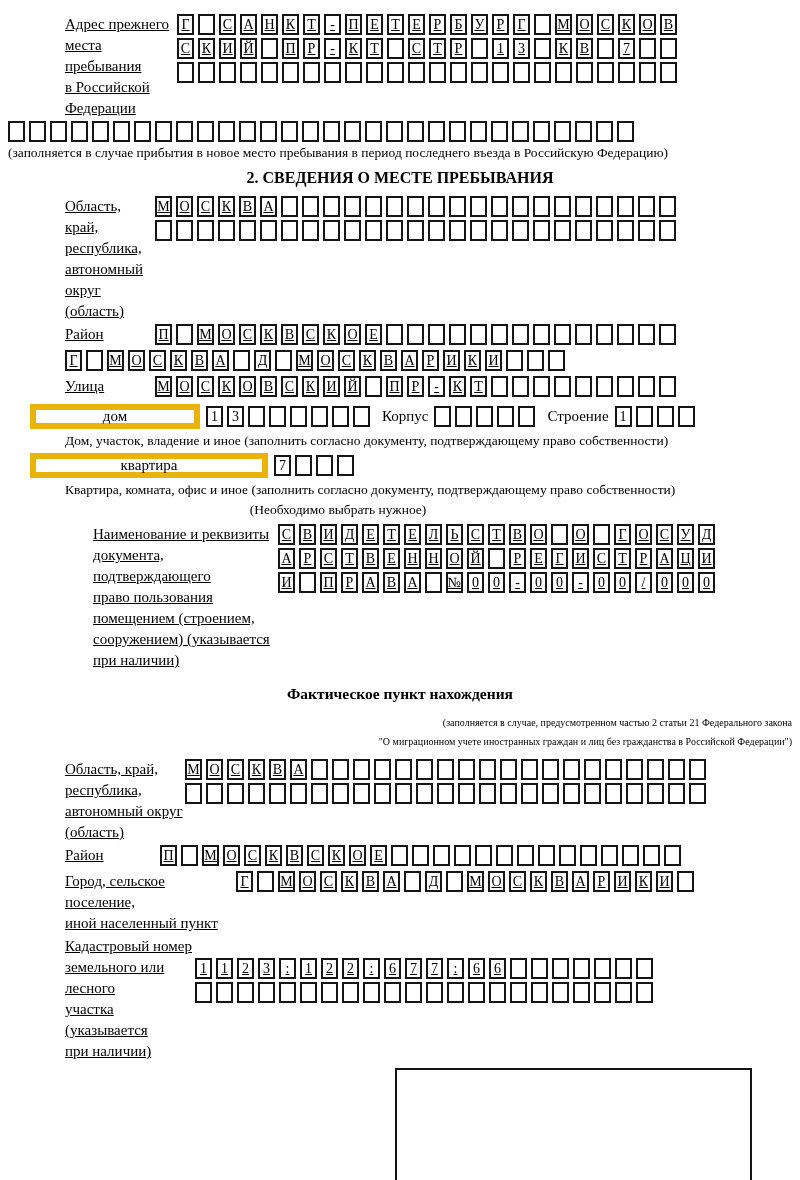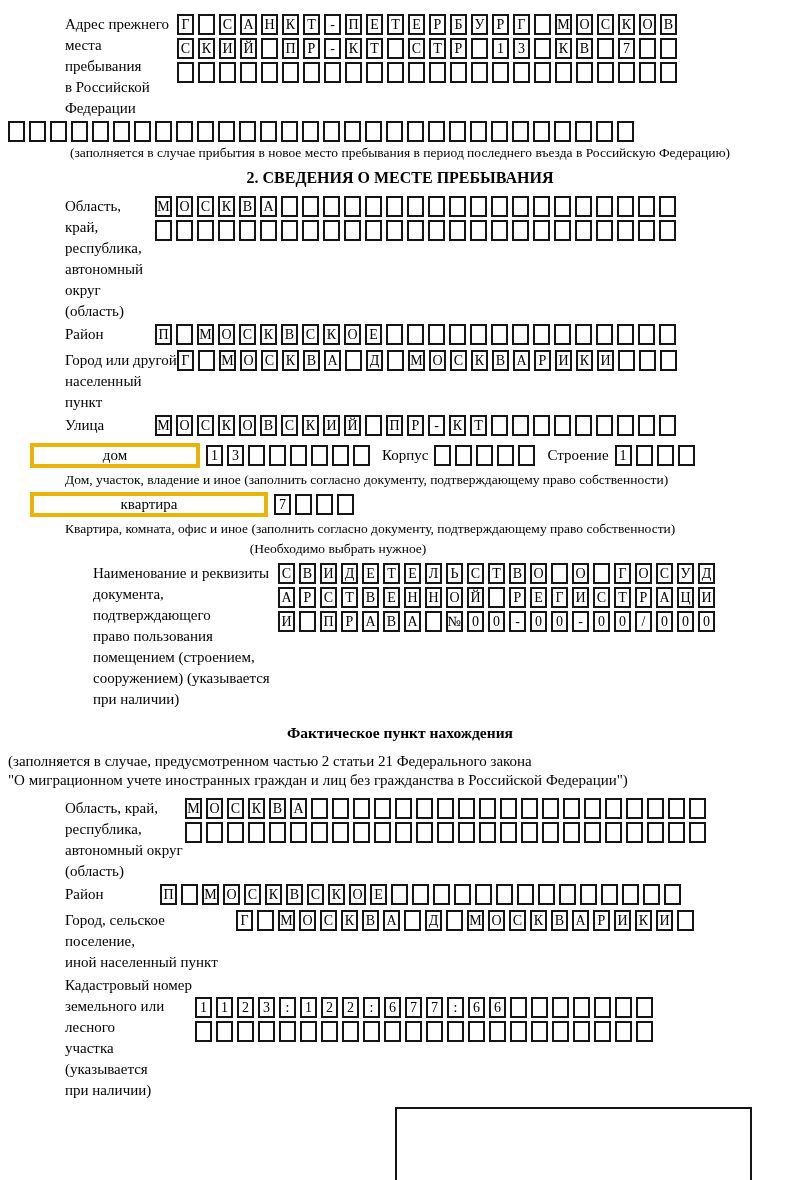--- a/index.html
+++ b/index.html
@@ -8,60 +8,60 @@
     width:800px; height:1180px;
     font-family:"Liberation Serif", serif;
     color:#000; overflow:hidden;
   }
   .page { width:800px; height:1180px; padding:14px 8px 0 8px; }
 
   .header-note {
     text-align:right; padding-right:56px; font-size:15px; margin-bottom:24px;
   }
 
-  .block { display:flex; align-items:flex-start; margin-left:57px; margin-bottom:2px; }
+  .block { display:flex; align-items:flex-start; margin-left:57px; margin-bottom:2px;text-decoration:underline; }
   .label { font-size:15px; line-height:21px; white-space:pre-line; flex:none; }
   .w112 { width:112px; } .w90 { width:90px; } .w120 { width:120px; }
   .w95 { width:95px; } .w171 { width:171px; } .w185 { width:185px;margin-left:28px; } .w130 { width:130px; }
 
   .rows { flex:1; }
   .cellrow { display:flex; margin-bottom:3px; }
   .cell {
     width:17px; height:21px; flex:none;
     border:2px solid #151515; margin-right:4px; background:#fff;
     display:flex; align-items:center; justify-content:center;
     font-size:14px; line-height:1;
   }
   .fullrow { margin-left:0; margin-bottom:2px; }
 
   .caption { font-size:13.5px; line-height:17px; }
-  .cap-center { text-align:center; }
+  .cap-center { text-align:left; }
   .cap-indent { margin-left:57px; margin-bottom:3px; }
 
   .section-title { text-align:center; font-weight:bold; font-size:16px; margin:8px 0 9px 0;font-family:Liberation Serif, serif; }
   .sub-title { text-align:center; font-weight:bold; font-size:15.5px; margin:14px 0 10px 0; }
 
   .house-row { display:flex; align-items:center; margin:4px 0 3px 22px; }
   .longbox {
-    border:4px solid #eab308; height:25px; width:170px; flex:none;
+    border:6px solid #eab308; height:25px; width:170px; flex:none;
     display:flex; align-items:center; justify-content:center; font-size:15px;
     margin-right:6px;
   }
   .longbox.wide { width:238px; }
   .inline-label { font-size:15px; margin:0 6px 0 8px; }
 
   .stay-row { display:flex; align-items:center; margin:8px 0 2px 57px; font-size:15px; }
   .checkbox {
     width:21px; height:23px; border:2px solid #151515; flex:none;
     display:flex; align-items:center; justify-content:center; font-size:15px;
     margin:0 14px 0 10px;
   }
   .stay-note { margin-left:140px; width:380px; text-align:center; margin-bottom:6px; }
 
-  .fact-notes { text-align:left; font-size:15px; line-height:19px; margin-bottom:8px; }
+  .fact-notes { text-align:right; font-size:10px; line-height:19px; margin-bottom:8px; }
 
   .stamp-wrap { margin-top:6px; }
   .stamp-box {
     margin-left:387px; width:357px; height:175px; border:2px solid #151515; background:#fff;
   }
   .mb6 { margin-bottom:6px; }
 </style>
 </head>
 <body>
 
@@ -280,22 +280,20 @@
           <span class="cell"></span>
           <span class="cell"></span>
           <span class="cell"></span>
           <span class="cell"></span>
           <span class="cell"></span>
         </div>
       </div>
   </div>
 
   <div class="block">
-    <div class="label w112">Город или другой
-населенный пункт</div>
     <div class="rows">
         <div class="cellrow">
           <span class="cell">Г</span>
           <span class="cell"></span>
           <span class="cell">М</span>
           <span class="cell">О</span>
           <span class="cell">С</span>
           <span class="cell">К</span>
           <span class="cell">В</span>
           <span class="cell">А</span>

